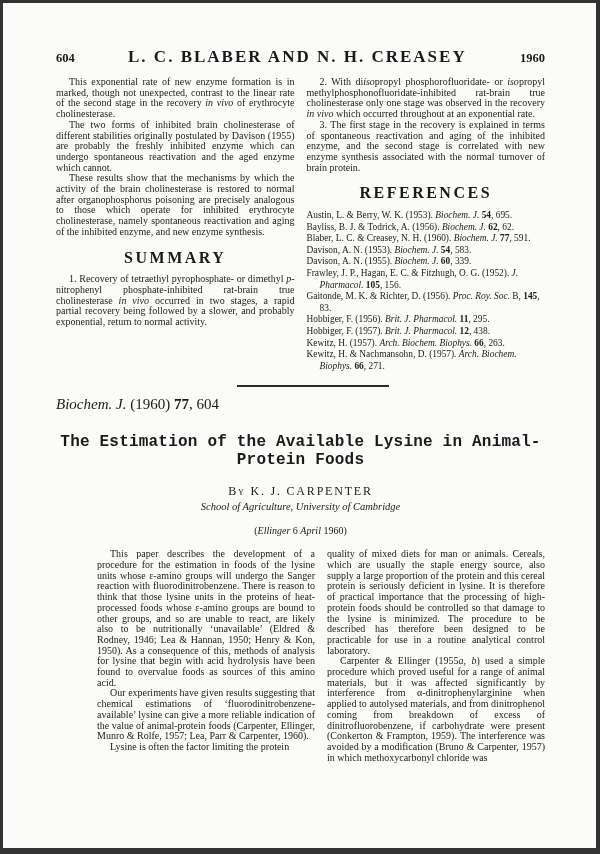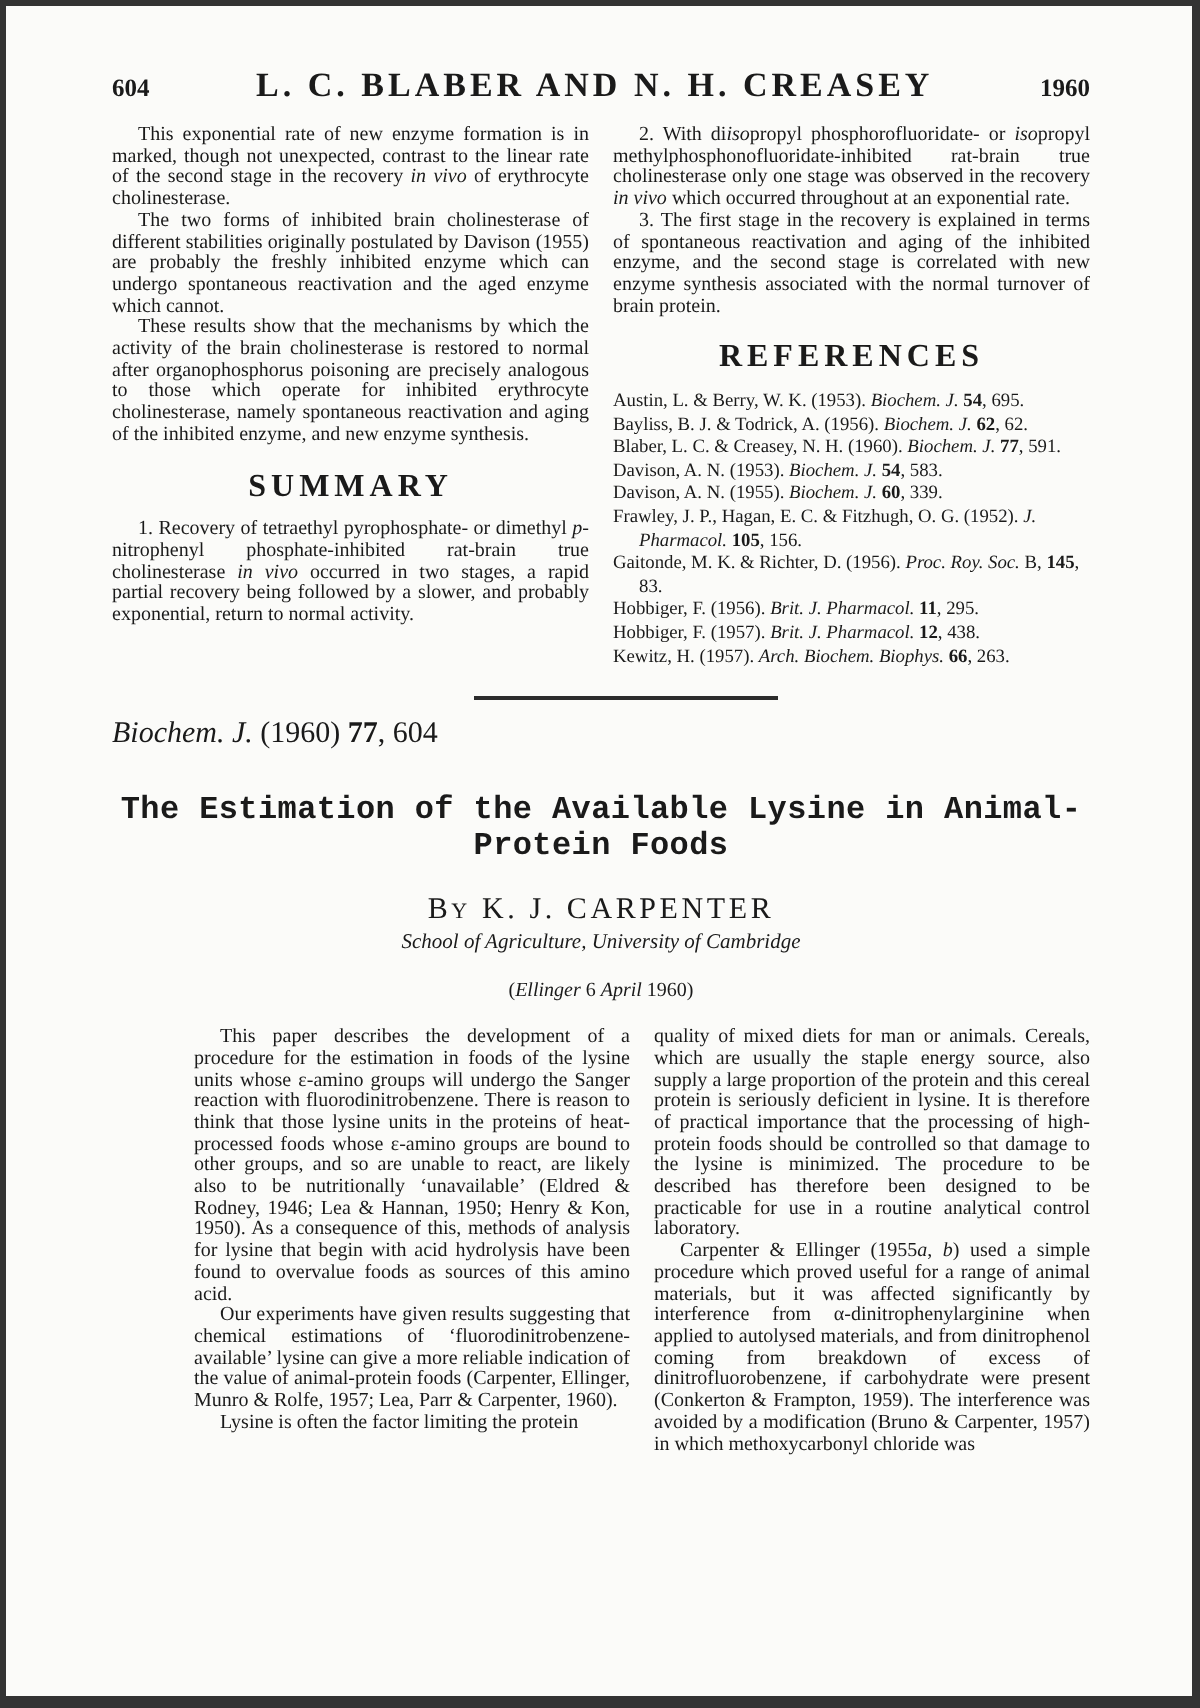--- a/index.html
+++ b/index.html
@@ -7,21 +7,21 @@
   body {
     width: 600px; height: 854px;
     background: #555;
     font-family: "Liberation Serif", "DejaVu Serif", serif;
   }
   .paper {
     width: 600px; height: 854px;
     background: #fbfbf9;
     border: solid #333;
     border-width: 3px 4px 6px 3px;
-    padding: 30px 51px 0 53px;
+    padding: 44px 51px 0 53px;
     color: #1a1a1a;
     overflow: hidden;
   }
   .running-head {
     display: flex; justify-content: space-between; align-items: baseline;
     font-size: 12.5px; font-weight: bold;
   }
   .running-head .rh-title { letter-spacing: 2px; font-weight: bold; font-size: 17px; }
   .cols { display: flex; gap: 12px; margin-top: 10px; }
   .col { width: 239px; text-align: justify; font-size: 10px; line-height: 10.7px; }
@@ -38,21 +38,21 @@
     width: 152px; height: 0;
     border-top: 2px solid #2c2c2c;
     margin: 13px auto 0 auto; transform: translateX(12px);
   }
   .citation { font-size: 15px; margin-top: 9px; }
   .a2-title {
     text-align: center; font-size: 16px; font-weight: bold;
     margin-top: 20px; letter-spacing: 0.2px; font-family: Liberation Mono, monospace;
   }
   .byline {
-    text-align: center; font-size: 15px; letter-spacing: 1.8px;
+    text-align: center; font-size: 12px; letter-spacing: 1.8px;
     font-variant: small-caps; margin-top: 15px;
   }
   .affiliation { text-align: center; font-style: italic; font-size: 10.5px; margin-top: 2px; }
   .received { text-align: center; font-size: 10px; margin-top: 13px; }
   .body-cols { margin-top: 13px; margin-left: 41px; }
 </style>
 </head>
 <body>
 
 <div class="paper">
@@ -79,20 +79,21 @@
         <div class="ref">Austin, L. &amp; Berry, W. K. (1953). <i>Biochem. J.</i> <b>54</b>, 695.</div>
         <div class="ref">Bayliss, B. J. &amp; Todrick, A. (1956). <i>Biochem. J.</i> <b>62</b>, 62.</div>
         <div class="ref">Blaber, L. C. &amp; Creasey, N. H. (1960). <i>Biochem. J.</i> <b>77</b>, 591.</div>
         <div class="ref">Davison, A. N. (1953). <i>Biochem. J.</i> <b>54</b>, 583.</div>
         <div class="ref">Davison, A. N. (1955). <i>Biochem. J.</i> <b>60</b>, 339.</div>
         <div class="ref">Frawley, J. P., Hagan, E. C. &amp; Fitzhugh, O. G. (1952). <i>J. Pharmacol.</i> <b>105</b>, 156.</div>
         <div class="ref">Gaitonde, M. K. &amp; Richter, D. (1956). <i>Proc. Roy. Soc.</i> B, <b>145</b>, 83.</div>
         <div class="ref">Hobbiger, F. (1956). <i>Brit. J. Pharmacol.</i> <b>11</b>, 295.</div>
         <div class="ref">Hobbiger, F. (1957). <i>Brit. J. Pharmacol.</i> <b>12</b>, 438.</div>
         <div class="ref">Kewitz, H. (1957). <i>Arch. Biochem. Biophys.</i> <b>66</b>, 263.</div>
+        <div class="ref">Kewitz, H. &amp; Nachmansohn, D. (1957). <i>Arch. Biochem. Biophys.</i> <b>66</b>, 271.</div>
       </div>
     </div>
   </div>
 
   <div class="divider"></div>
 
   <div class="citation"><i>Biochem. J.</i> (1960) <b>77</b>, 604</div>
   <div class="a2-title">The Estimation of the Available Lysine in Animal-Protein Foods</div>
   <div class="byline">By K. J. CARPENTER</div>
   <div class="affiliation">School of Agriculture, University of Cambridge</div>

